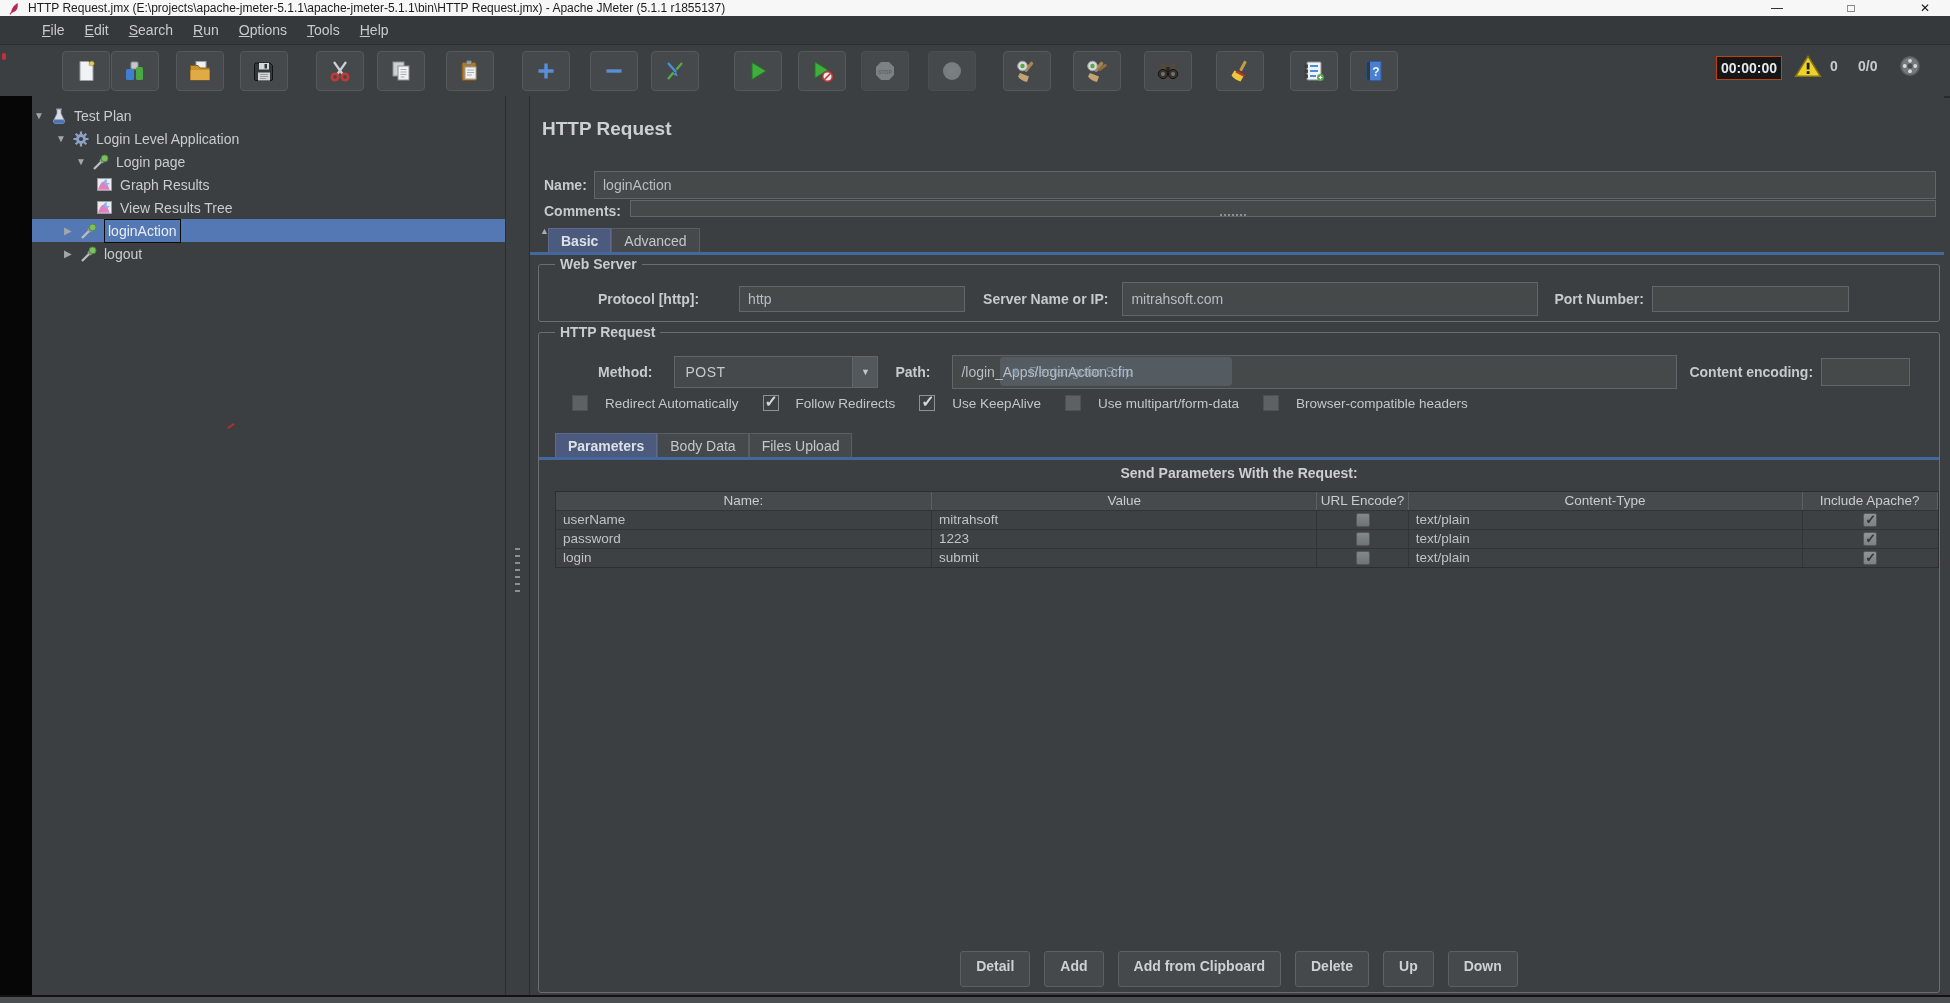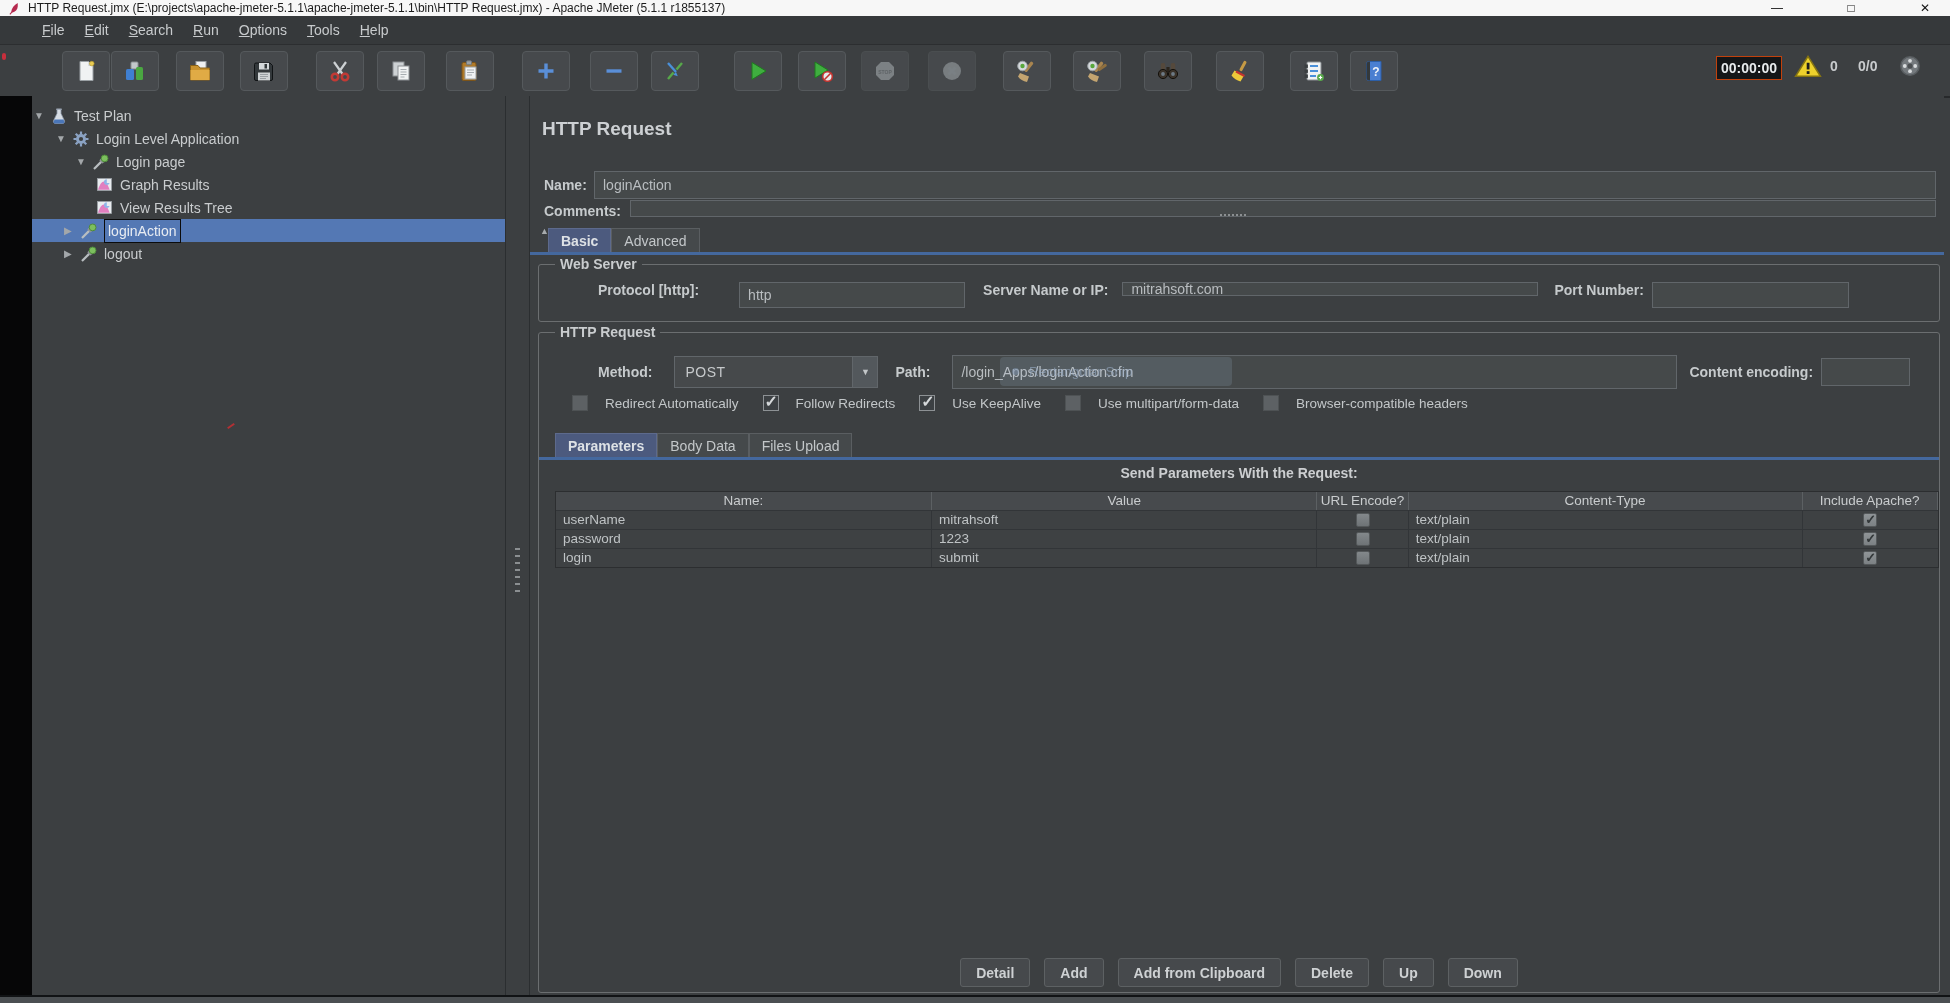--- a/index.html
+++ b/index.html
@@ -51,23 +51,23 @@
   #updown{position:absolute;left:10px;top:130px;font-size:9px;color:#a7abad;letter-spacing:1px;}
   #squiggle{position:absolute;left:690px;top:118px;width:26px;height:5px;border-top:2px dotted #8b8f91;}
   .tab{display:inline-block;height:24px;line-height:24px;padding:0 12px;font-size:14px;color:#c3c7c9;background:#45494b;border:1px solid #5a5e61;border-bottom:none;box-sizing:border-box;}
   .tab.sel{background:#4c5a7e;color:#dde1e5;font-weight:bold;border-color:#5d6a8c;}
   #tabs1{position:absolute;left:18px;top:132px;display:flex;}
   .tabline{position:absolute;left:0;right:0;height:3px;background:#44689e;}
   #tabline1{top:156px;}
   .grpbox{position:absolute;border:1px solid #6b6e70;border-radius:3px;box-sizing:border-box;}
   .legend{position:absolute;top:-9px;left:16px;background:#3c3f41;padding:0 5px;font-size:14px;font-weight:bold;color:#c9ccce;line-height:16px;}
   #ws-box{left:8px;top:168px;right:4px;height:58px;}
-  #ws-row{position:absolute;left:59px;top:17px;right:6px;display:flex;align-items:flex-start;}
+  #ws-row{position:absolute;left:59px;top:17px;right:6px;display:flex;align-items:center;}
   #protocol-input{width:226px;height:26px;margin:0 18px 0 40px;}
-  #server-input{width:416px;height:14px;margin:0 16px 0 14px;}
+  #server-input{width:416px;height:34px;margin:0 16px 0 14px;}
   #port-input{width:197px;height:26px;margin-left:8px;}
   #hr-box{left:8px;top:236px;right:4px;bottom:2px;}
   #method-row{position:absolute;left:59px;top:22px;right:6px;display:flex;align-items:center;}
   #method-select{width:204px;height:32px;margin:0 17px 0 22px;background:#46494b;border:1px solid #61666a;box-sizing:border-box;display:flex;align-items:center;}
   #method-value{flex:1;padding-left:10px;font-size:14px;color:#c6c9cb;letter-spacing:0.5px;}
   #method-caret{width:24px;height:100%;background:#53585c;border-left:1px solid #61666a;color:#c3c7c9;font-size:9px;display:flex;align-items:center;justify-content:center;}
   #path-input{width:725px;height:34px;margin:0 12px 0 22px;}
   #ce-input{width:89px;height:28px;margin-left:8px;}
   #flags-row{position:absolute;left:33px;top:62px;display:flex;align-items:center;gap:24px;}
   .flag{display:flex;align-items:center;gap:17px;}
@@ -83,21 +83,21 @@
   .prow.head{background:#474a4d;height:18px;}
   .prow.head .pcell{font-size:13.5px;color:#c9ccce;text-align:center;line-height:18px;border-right:1px solid #5c6063;padding:0;}
   .prow.body{background:#3e4143;height:18px;border-top:1px solid #323538;}
   .pcell{font-size:13.5px;color:#bfc3c5;line-height:18px;padding-left:7px;border-right:1px solid #323538;overflow:hidden;white-space:nowrap;box-sizing:border-box;}
   .pcell:last-child{border-right:none;}
   .pcell.ccell{display:flex;align-items:center;justify-content:center;padding:0;}
   .tcheck{width:14px;height:14px;border-radius:2px;background:linear-gradient(#83888b,#6e7376);border:1px solid #54585a;box-sizing:border-box;position:relative;}
   .tcheck.checked{background:linear-gradient(#8f9497,#7c8184);}
   .tcheck.checked::after{content:"✓";position:absolute;left:1px;top:-3px;font-size:13px;font-weight:bold;color:#33383a;}
   #btn-row{position:absolute;left:0;right:0;bottom:5px;display:flex;justify-content:center;gap:14px;}
-  .pbtn{height:29px;line-height:28px;padding:0 15px;background:#46494c;border:1px solid #5d6163;border-radius:3px;color:#ced1d3;font-size:14px;font-weight:bold;box-sizing:border-box;}
+  .pbtn{height:36px;line-height:28px;padding:0 15px;background:#46494c;border:1px solid #5d6163;border-radius:3px;color:#ced1d3;font-size:14px;font-weight:bold;box-sizing:border-box;}
   
   #bottombar{position:absolute;left:0;top:995px;width:1950px;height:8px;background:#4b4f52;border-top:2px solid #111315;box-sizing:border-box;}
   
   #ghost-snip{position:absolute;left:1000px;top:357px;width:232px;height:29px;background:rgba(168,192,218,0.16);border-radius:4px;display:flex;align-items:center;pointer-events:none;}
   #ghost-snip .g-dot{width:7px;height:7px;border-radius:50%;background:rgba(130,150,175,0.55);margin-left:12px;}
   #ghost-snip .g-label{margin-left:10px;font-size:13.5px;color:rgba(155,175,200,0.6);}
   .art-dot{position:absolute;left:2px;top:53px;width:4px;height:7px;background:#c62f3c;border-radius:2px;}
   .art-mark{position:absolute;left:227px;top:425px;width:8px;height:2px;background:#b23034;transform:rotate(-35deg);}
 </style>
 </head>

